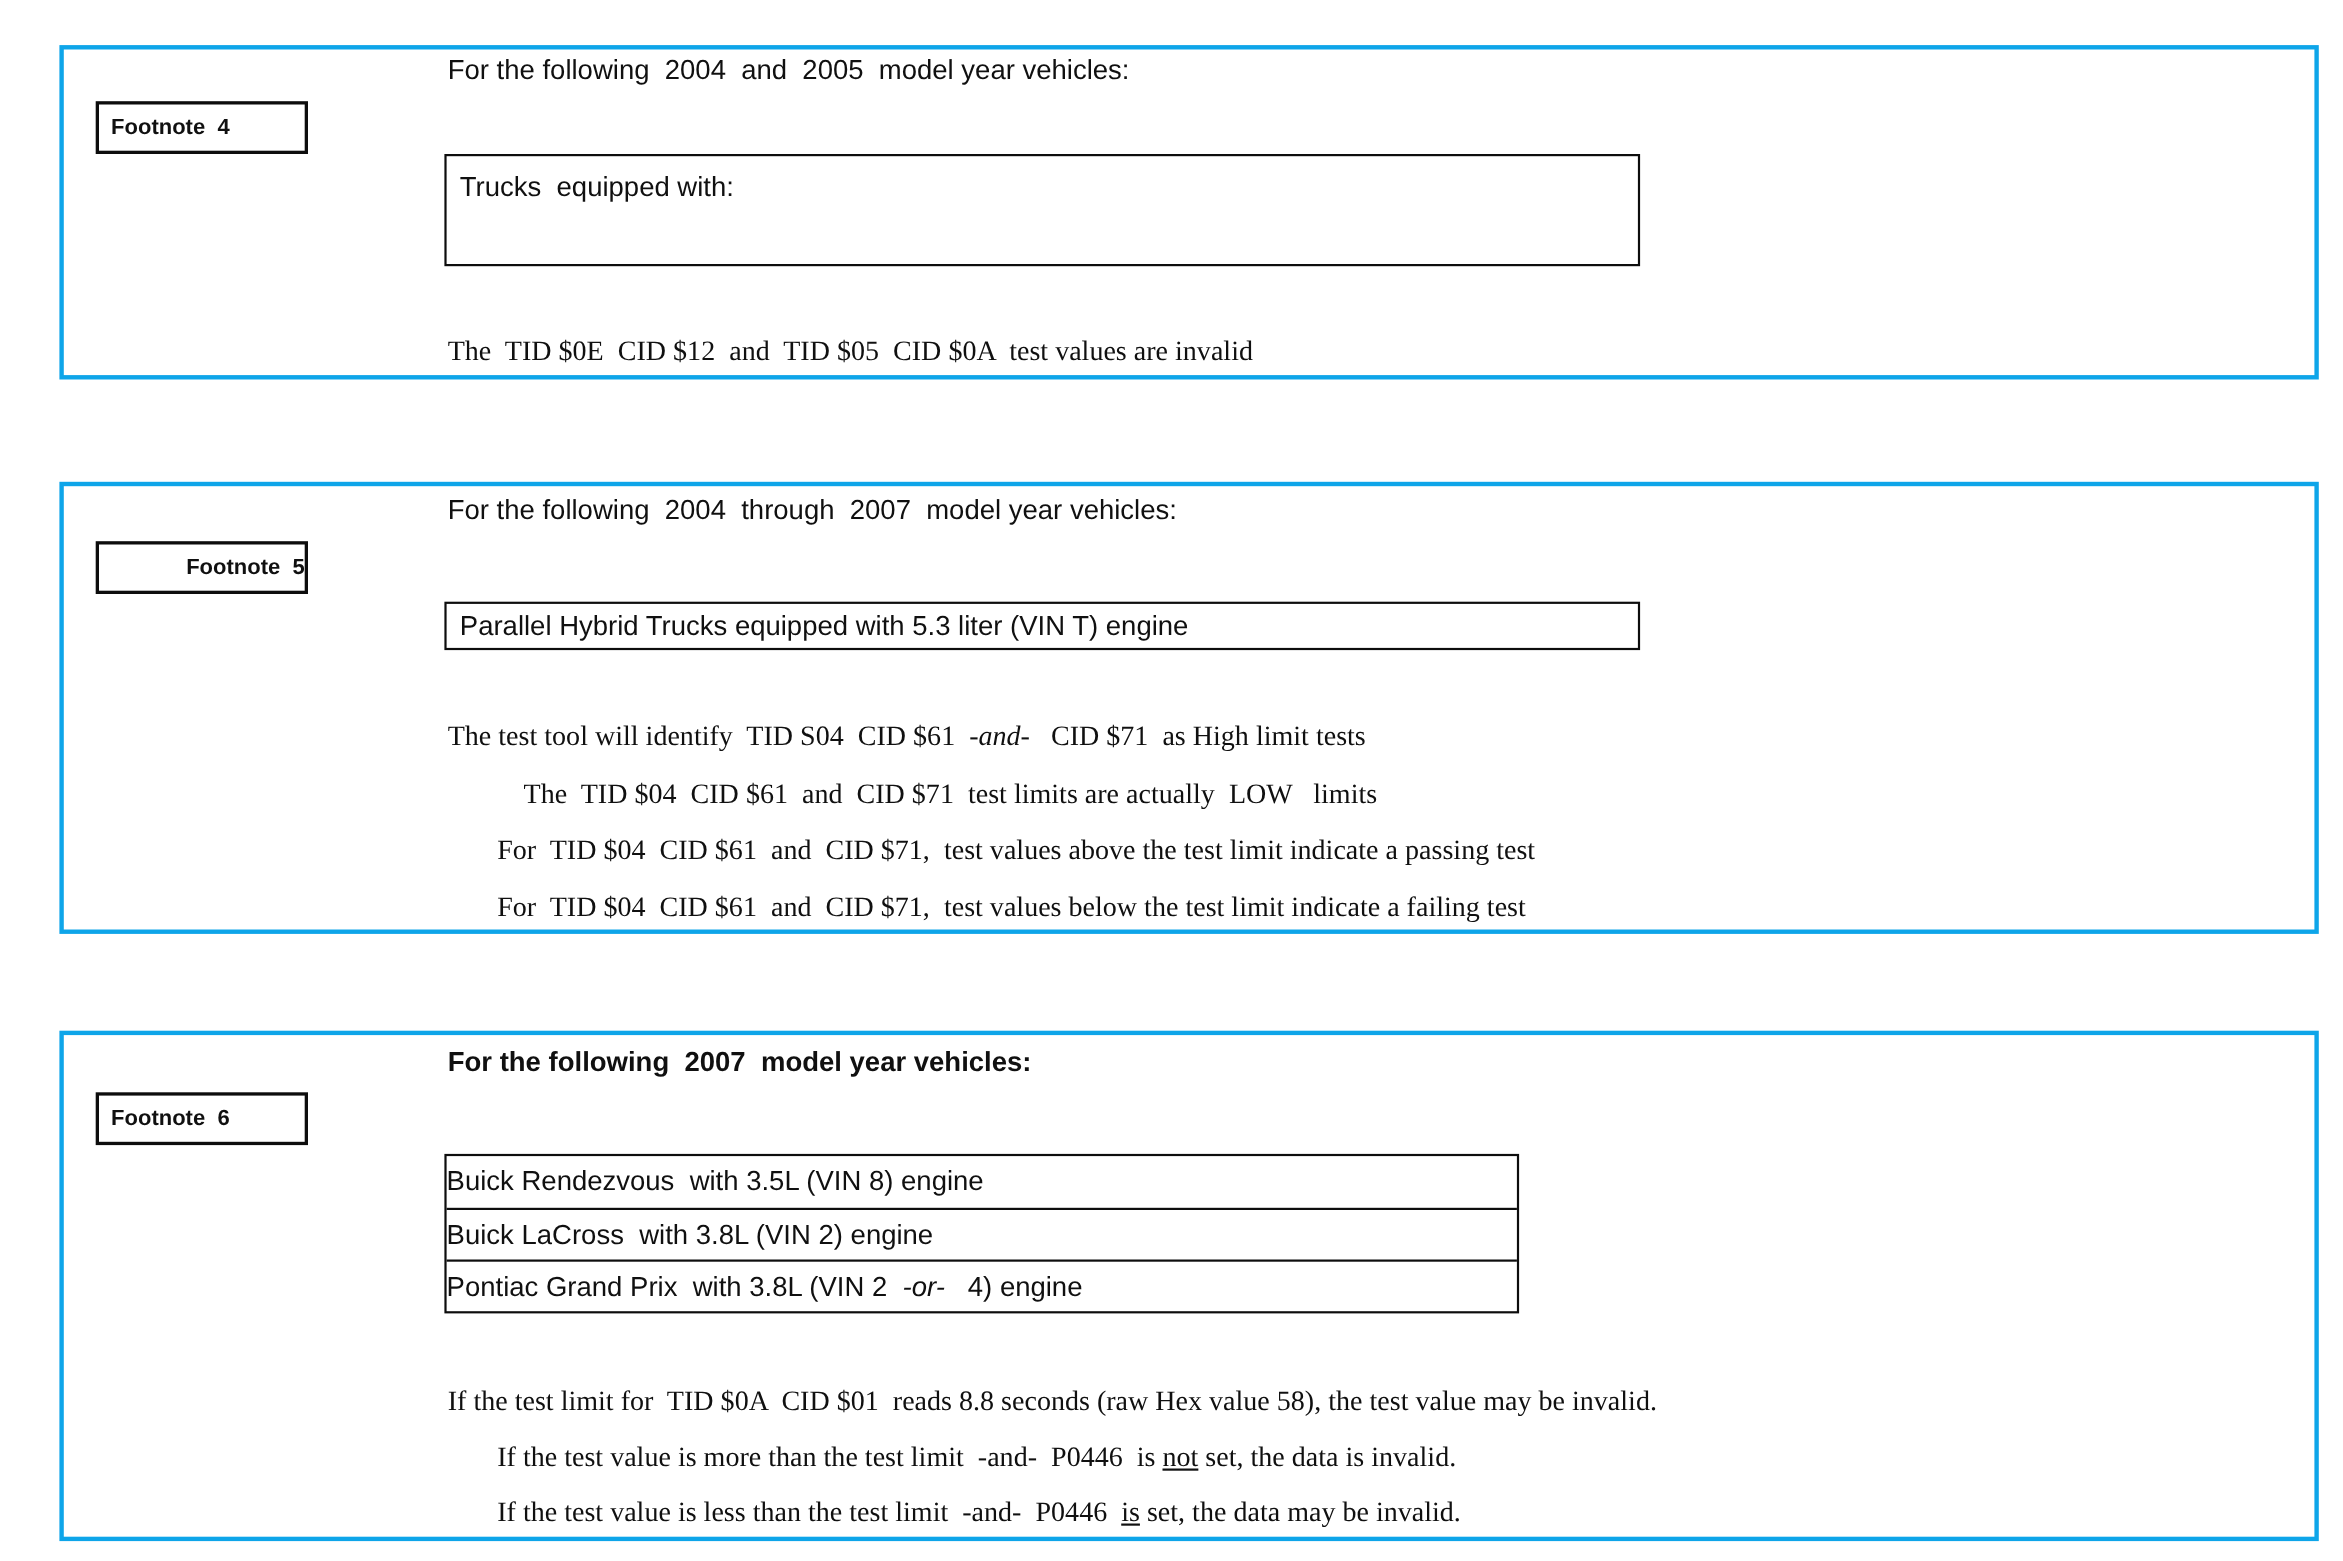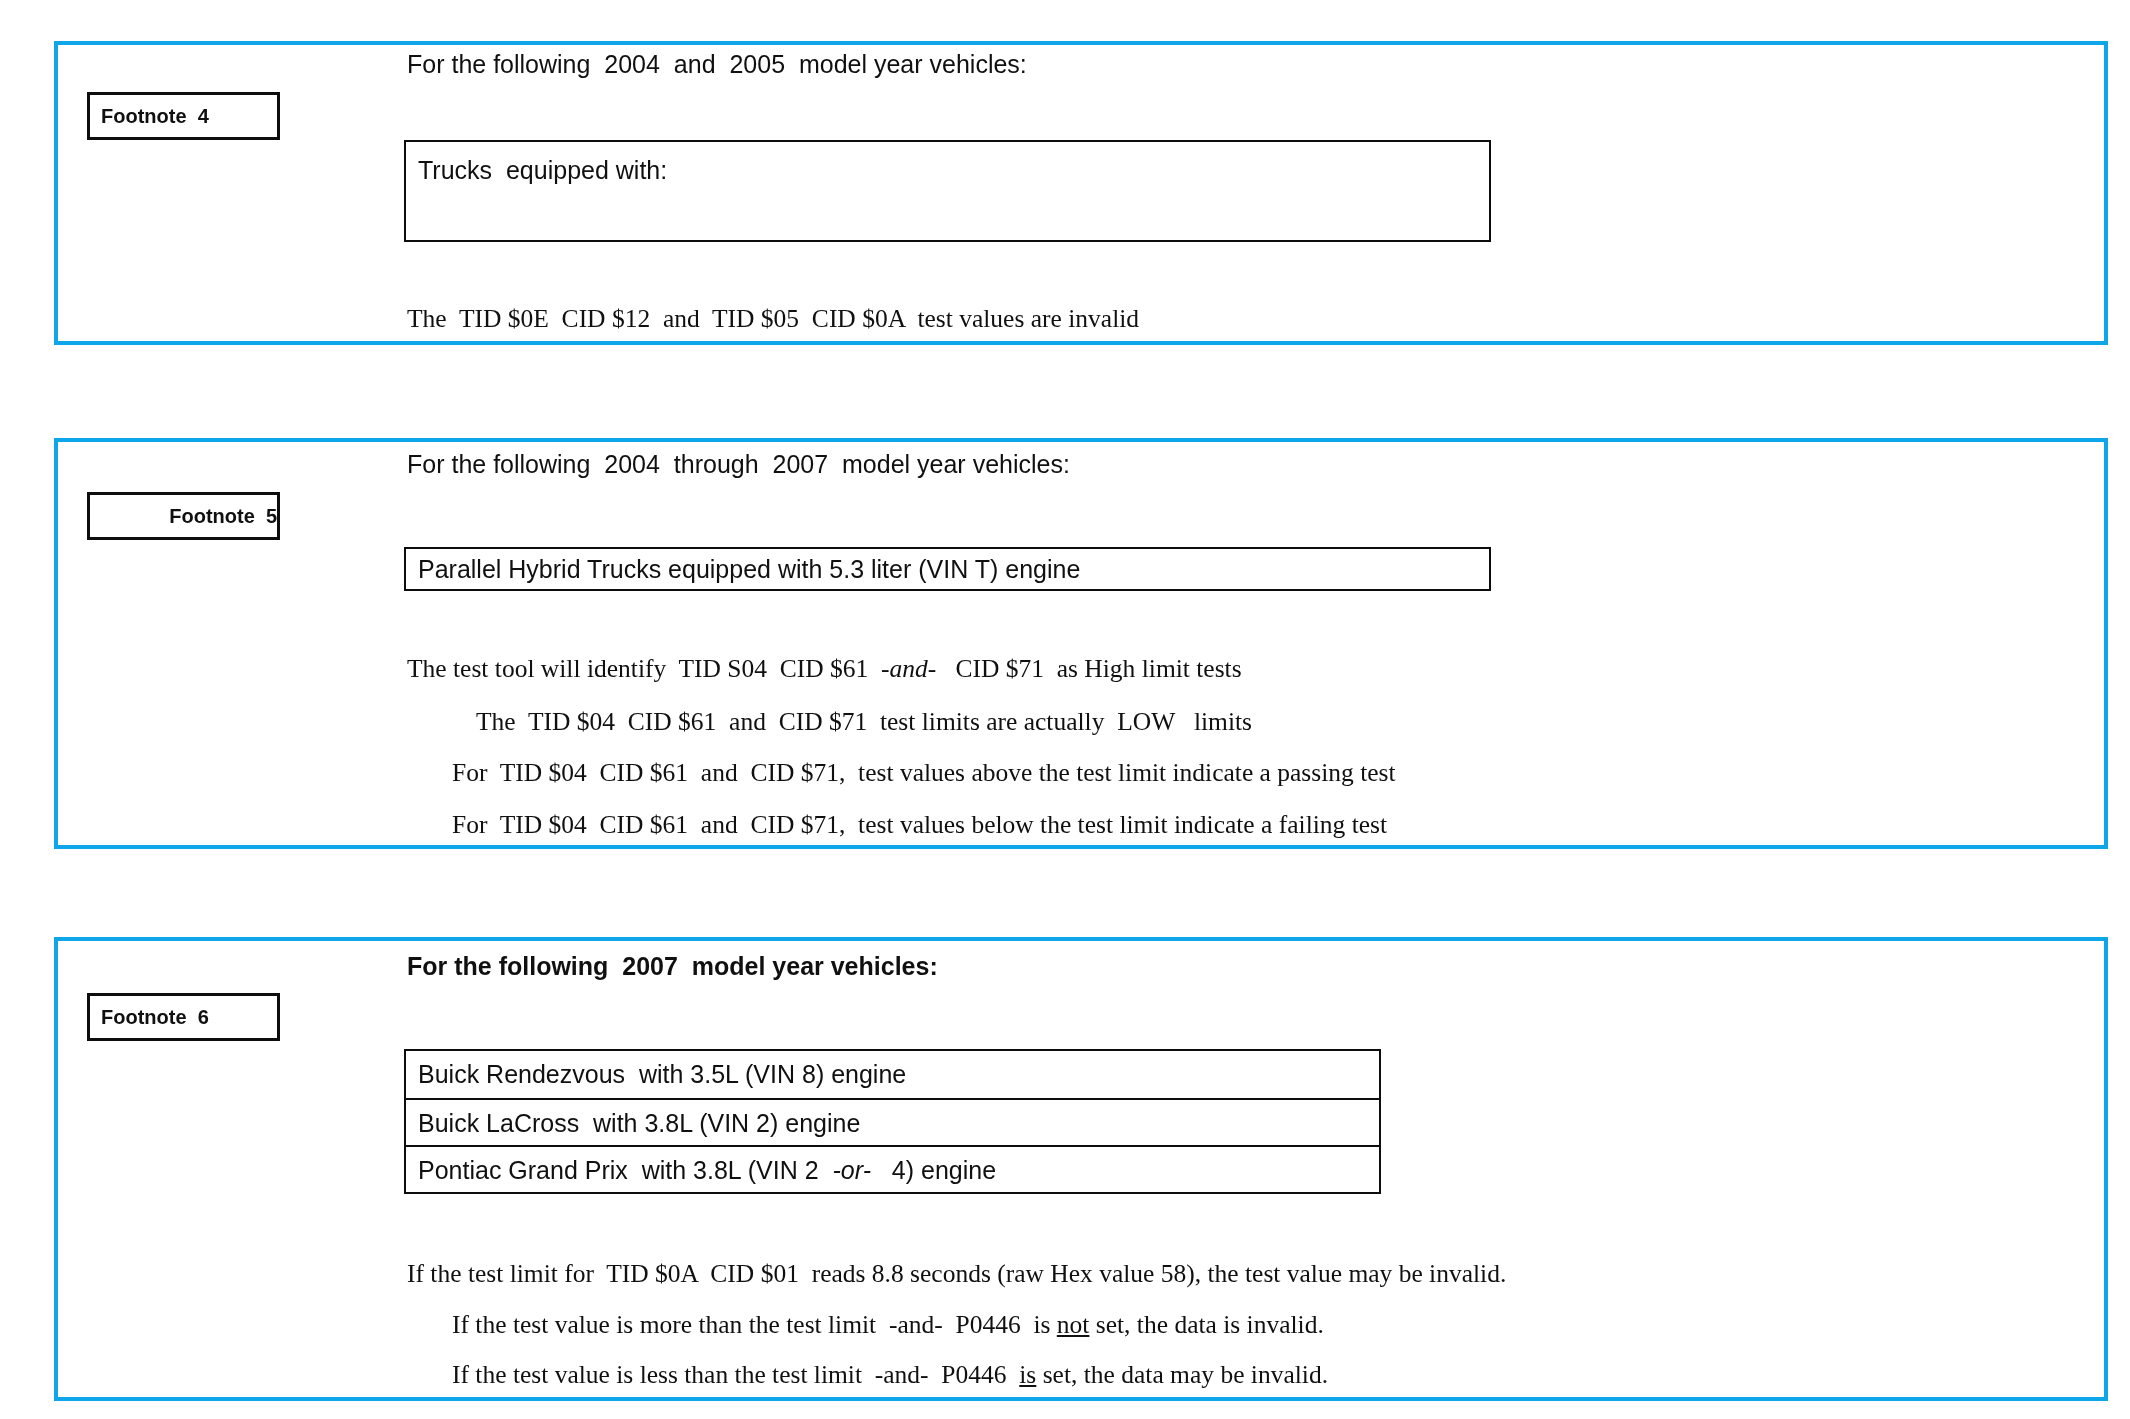--- a/index.html
+++ b/index.html
@@ -25,21 +25,21 @@
   #fbox-6 .lbl { top:52px; }
 
   .vbox { position:absolute; left:346px; width:1087px; border:2px solid #0d0d0d; font-size:25px; background:#ffffff; }
   #vbox-4 { top:95px; height:102px; padding-top:6px; }
   #vbox-4 .vline { padding-left:12px; line-height:45px; white-space:pre-wrap; }
   #vbox-4 .vline.indent { padding-left:52px; }
   #vbox-5 { top:105px; height:44px; display:flex; align-items:center; padding-left:12px; }
   #vbox-5 .vline { white-space:pre-wrap; }
 
   .vtable { position:absolute; left:346px; top:108px; width:977px; border:2px solid #0d0d0d; font-size:25px; background:#ffffff; }
-  .trow { height:47px; line-height:46px; padding-left:12px; white-space:pre-wrap; }
+  .trow { height:47px; line-height:46px; white-space:pre-wrap; }
   .trow + .trow { border-top:2px solid #0d0d0d; }
 
   .note { position:absolute; font-family:"Liberation Serif", serif; font-size:25.5px; white-space:pre-wrap; }
   #fbox-4 .n1 { left:349px; top:259px; }
   #fbox-5 .n1 { left:349px; top:212px; }
   #fbox-5 .n2 { left:394px; top:265px;margin-left:24px; }
   #fbox-5 .n3 { left:394px; top:316px; }
   #fbox-5 .n4 { left:394px; top:368px; }
   #fbox-6 .n1 { left:349px; top:318px; }
   #fbox-6 .n2 { left:394px; top:369px; }

